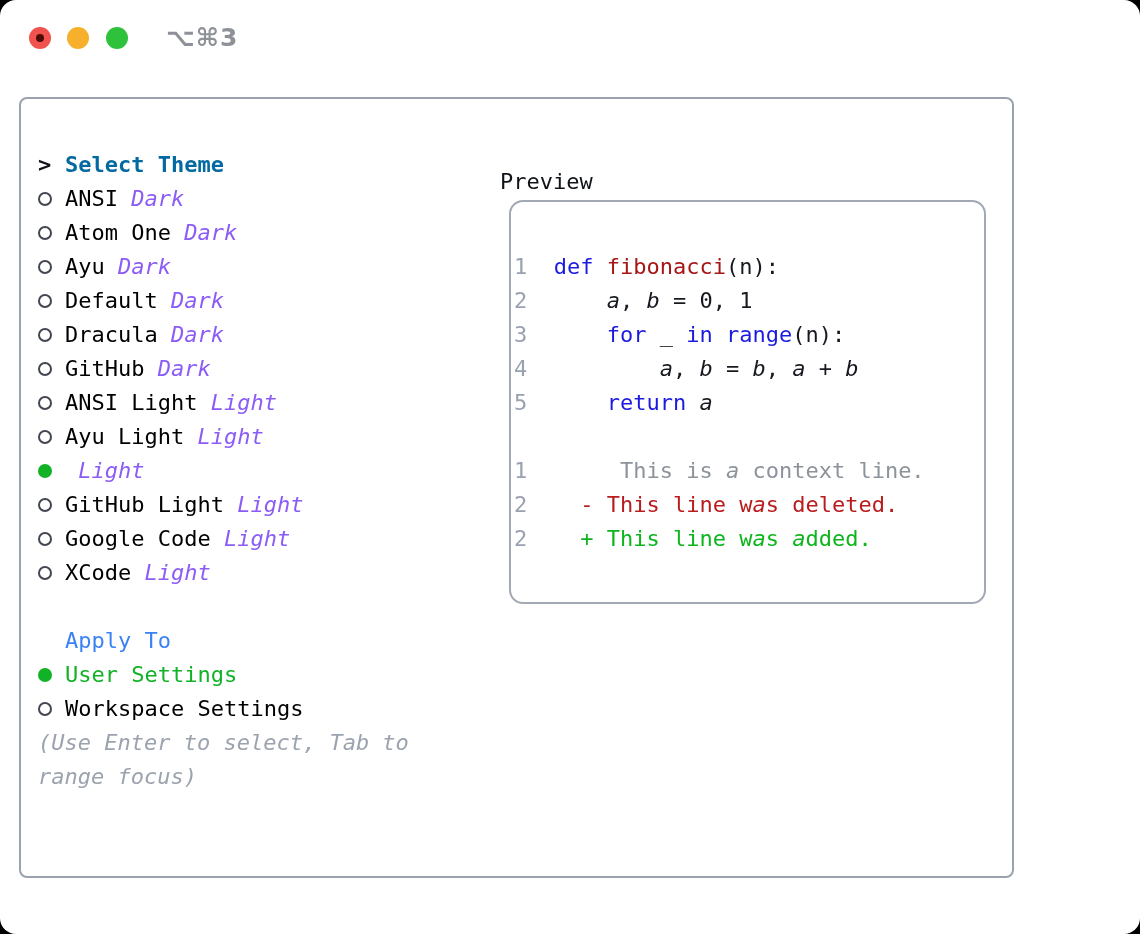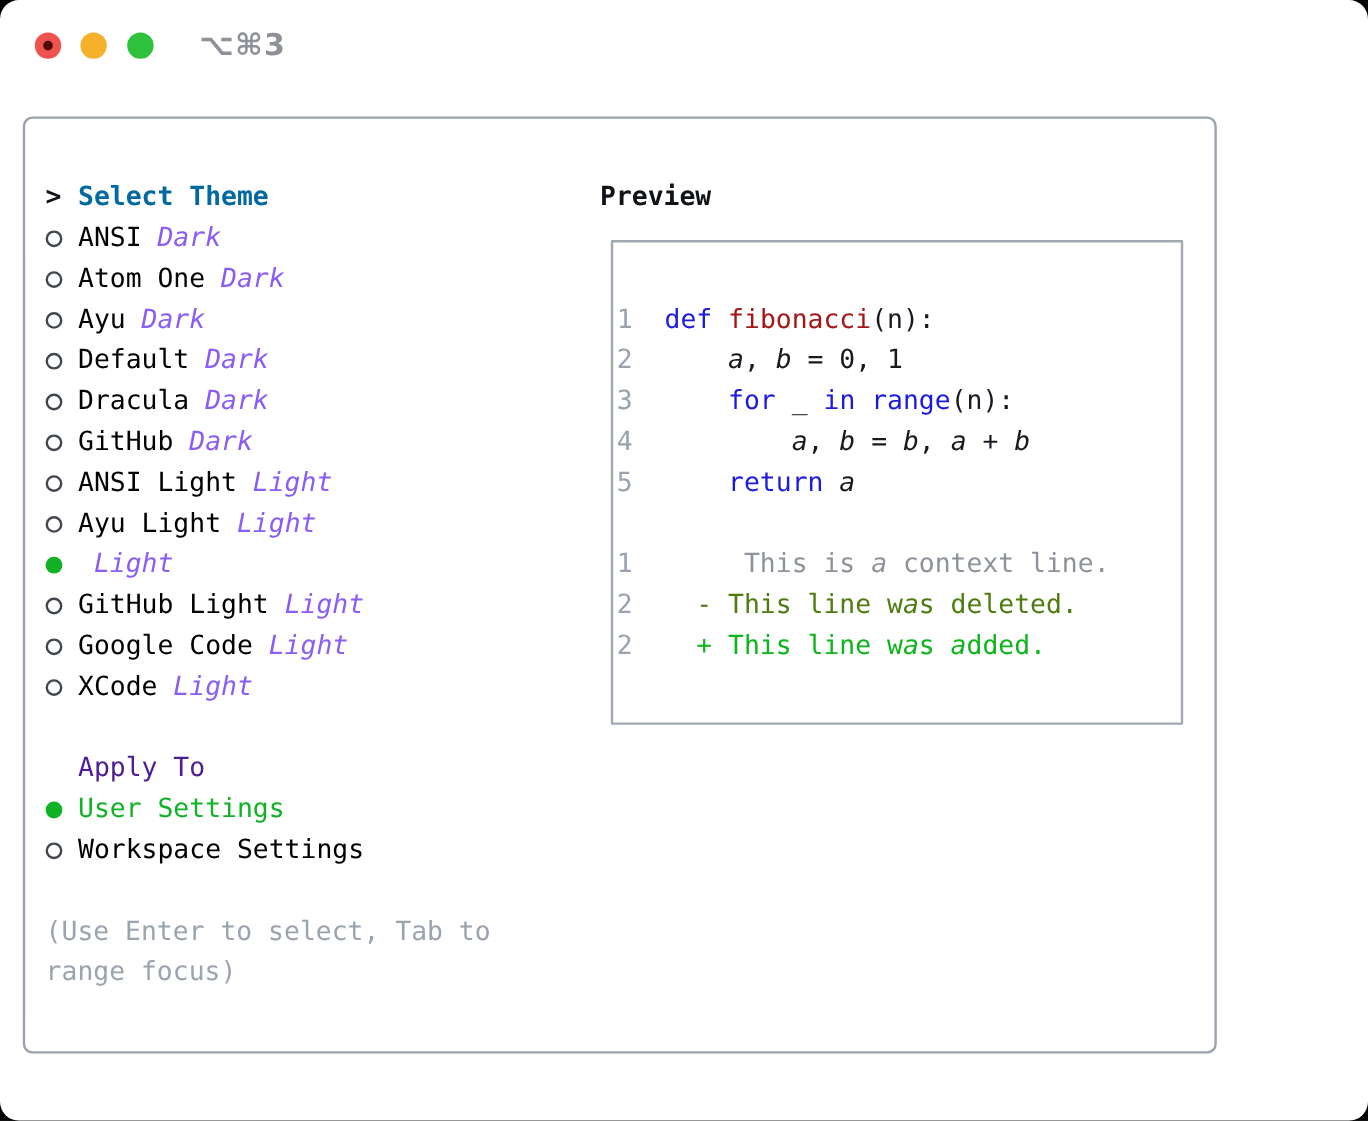--- a/index.html
+++ b/index.html
@@ -26,37 +26,37 @@
   .row{display:flex;align-items:center;height:34px;white-space:pre;}
   .prefix{width:27px;flex:none;display:flex;align-items:center;}
   .prompt{font-weight:bold;color:#101318;}
   .hdr{font-weight:bold;color:#0369a1;}
   .radio{width:14px;height:14px;border-radius:50%;border:2px solid #41464f;box-sizing:border-box;}
   .radio.on{border:none;background:#12b227;}
   .name{color:#000000;}
   .suffix{color:#8b5cf6;margin-left:1ch;font-style:italic;}
   .row.selected .name{color:#12b227;}
   .apply{margin-top:34px;}
-  .apply-label{color:#4c1d95;}
-  .help{margin-top:34px;color:#9ba3ae;}
+  .apply-label{color:#3b82f6;}
+  .help{color:#9ba3ae;font-style:italic;}
   .help div{height:34px;}
 
   
-  .preview-label{position:absolute;left:479px;top:49px;height:34px;line-height:34px;
-                 font-weight:bold;color:#101318;}
+  .preview-label{position:absolute;left:479px;top:66px;height:34px;line-height:34px;
+                 font-weight:normal;color:#101318;}
   .preview-box{position:absolute;left:488px;top:101px;width:477px;height:404px;
-               border:2px solid #a2a9b3;border-radius:1px;box-sizing:border-box;overflow:hidden;}
+               border:2px solid #a2a9b3;border-radius:14px;box-sizing:border-box;overflow:hidden;}
   .plines{padding:48px 0 0 3px;}
   .pline{height:34px;white-space:pre;}
   .ln{color:#9aa2b0;}
   .kw{color:#1b1be0;}
   .fn{color:#a61616;}
   .pl{color:#16191f;}
   .ctx{color:#8d939b;margin-top:23px;}
-  .del{color:#4d7c0f;}
+  .del{color:#b91c1c;}
   .add{color:#0db51c;margin-top:16px;}
   .i{font-style:italic;}
 </style>
 </head>
 <body>
 
 <div class="screen">
   <div class="window">
 
     <div class="light red">

